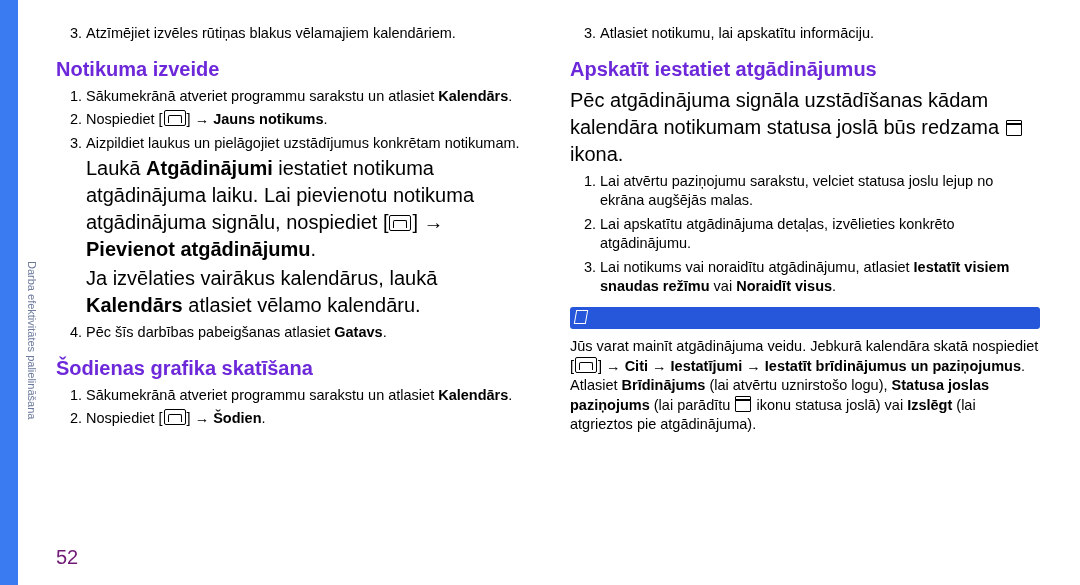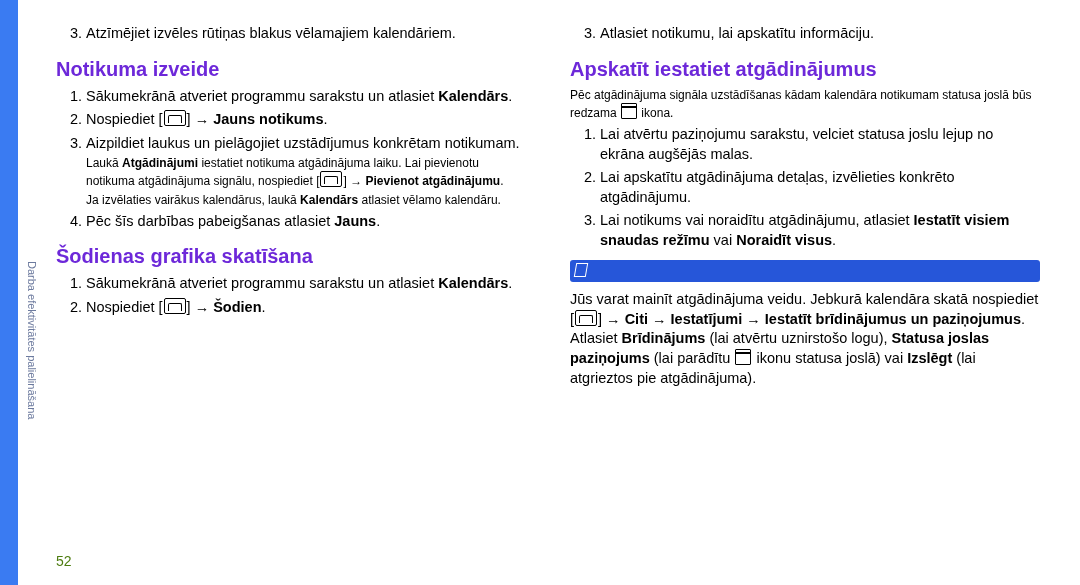--- a/index.html
+++ b/index.html
@@ -64,21 +64,21 @@
     line-height: 1.35;
     margin-bottom: 4px;
   }
   h2 {
     color: #6d28d9;
     font-size: 20px;
     font-weight: bold;
     margin: 14px 0 6px 0;
   }
   .sub {
-    font-size: 12px;
+    font-size: 20px;
     line-height: 1.35;
     margin: 2px 0;
   }
   .icon-key {
     display: inline-block;
     width: 20px;
     height: 14px;
     border: 1.2px solid #000;
     border-radius: 2px;
     vertical-align: -2px;
@@ -138,22 +138,22 @@
   }
   .note-text {
     flex: 1;
     font-size: 14.5px;
     line-height: 1.35;
   }
   .pagenum {
     position: absolute;
     bottom: 16px;
     left: 56px;
-    font-size: 14px;
-    color: #4d7c0f;
+    font-size: 20px;
+    color: #701a75;
   }
 </style>
 </head>
 <body>
 
 <div class="page">
   <div class="bluebar"></div>
   <div class="vert-label">
     <span>Darba efektivitātes palielināšana</span>
   </div>
@@ -178,21 +178,21 @@
         <li>
           <span>Aizpildiet laukus un pielāgojiet uzstādījumus konkrētam notikumam.</span>
           <div class="sub">
             <span>Laukā </span><b>Atgādinājumi</b><span> iestatiet notikuma atgādinājuma laiku. Lai pievienotu notikuma atgādinājuma signālu, nospiediet [</span><span class="icon-key"></span><span>] → </span><b>Pievienot atgādinājumu</b><span>.</span>
           </div>
           <div class="sub">
             <span>Ja izvēlaties vairākus kalendārus, laukā </span><b>Kalendārs</b><span> atlasiet vēlamo kalendāru.</span>
           </div>
         </li>
         <li>
-          <span>Pēc šīs darbības pabeigšanas atlasiet </span><b>Jauns</b><span>.</span>
+          <span>Pēc šīs darbības pabeigšanas atlasiet </span><b>Gatavs</b><span>.</span>
         </li>
       </ol>
 
       <h2>Šodienas grafika skatīšana</h2>
 
       <ol>
         <li>
           <span>Sākumekrānā atveriet programmu sarakstu un atlasiet </span><b>Kalendārs</b><span>.</span>
         </li>
         <li>

